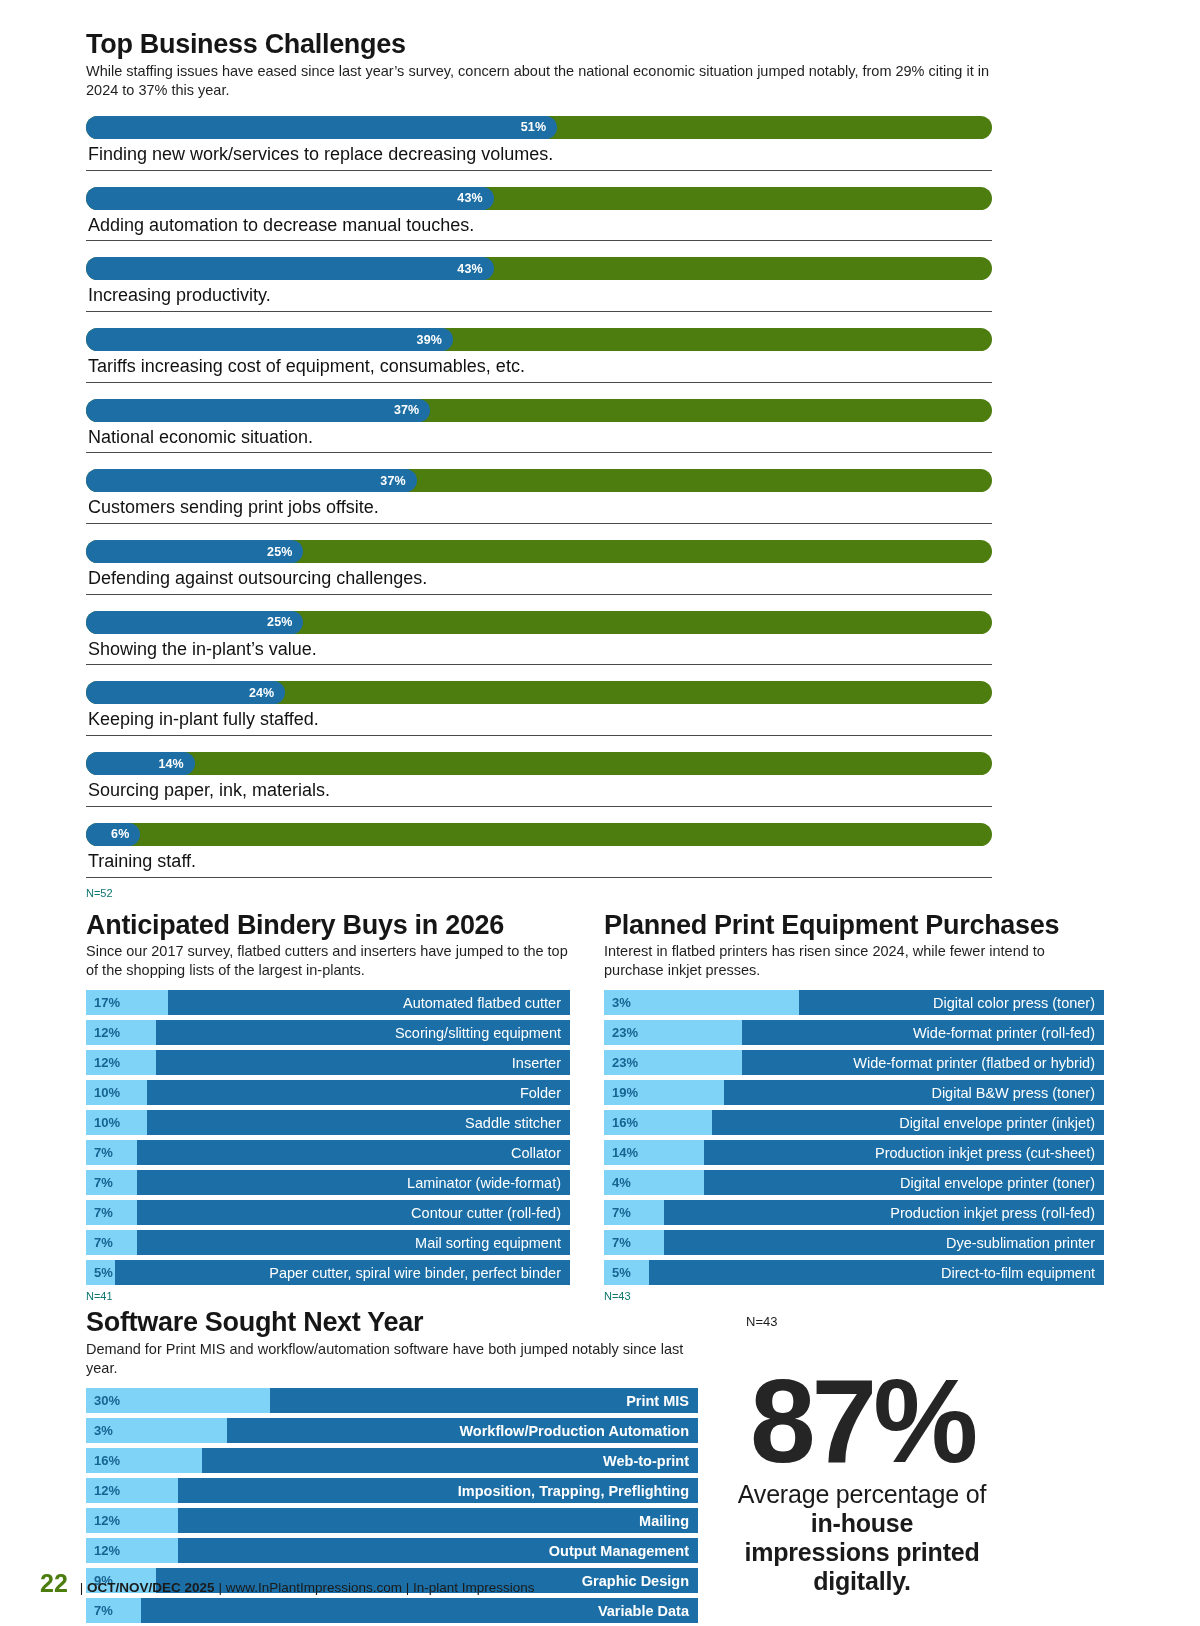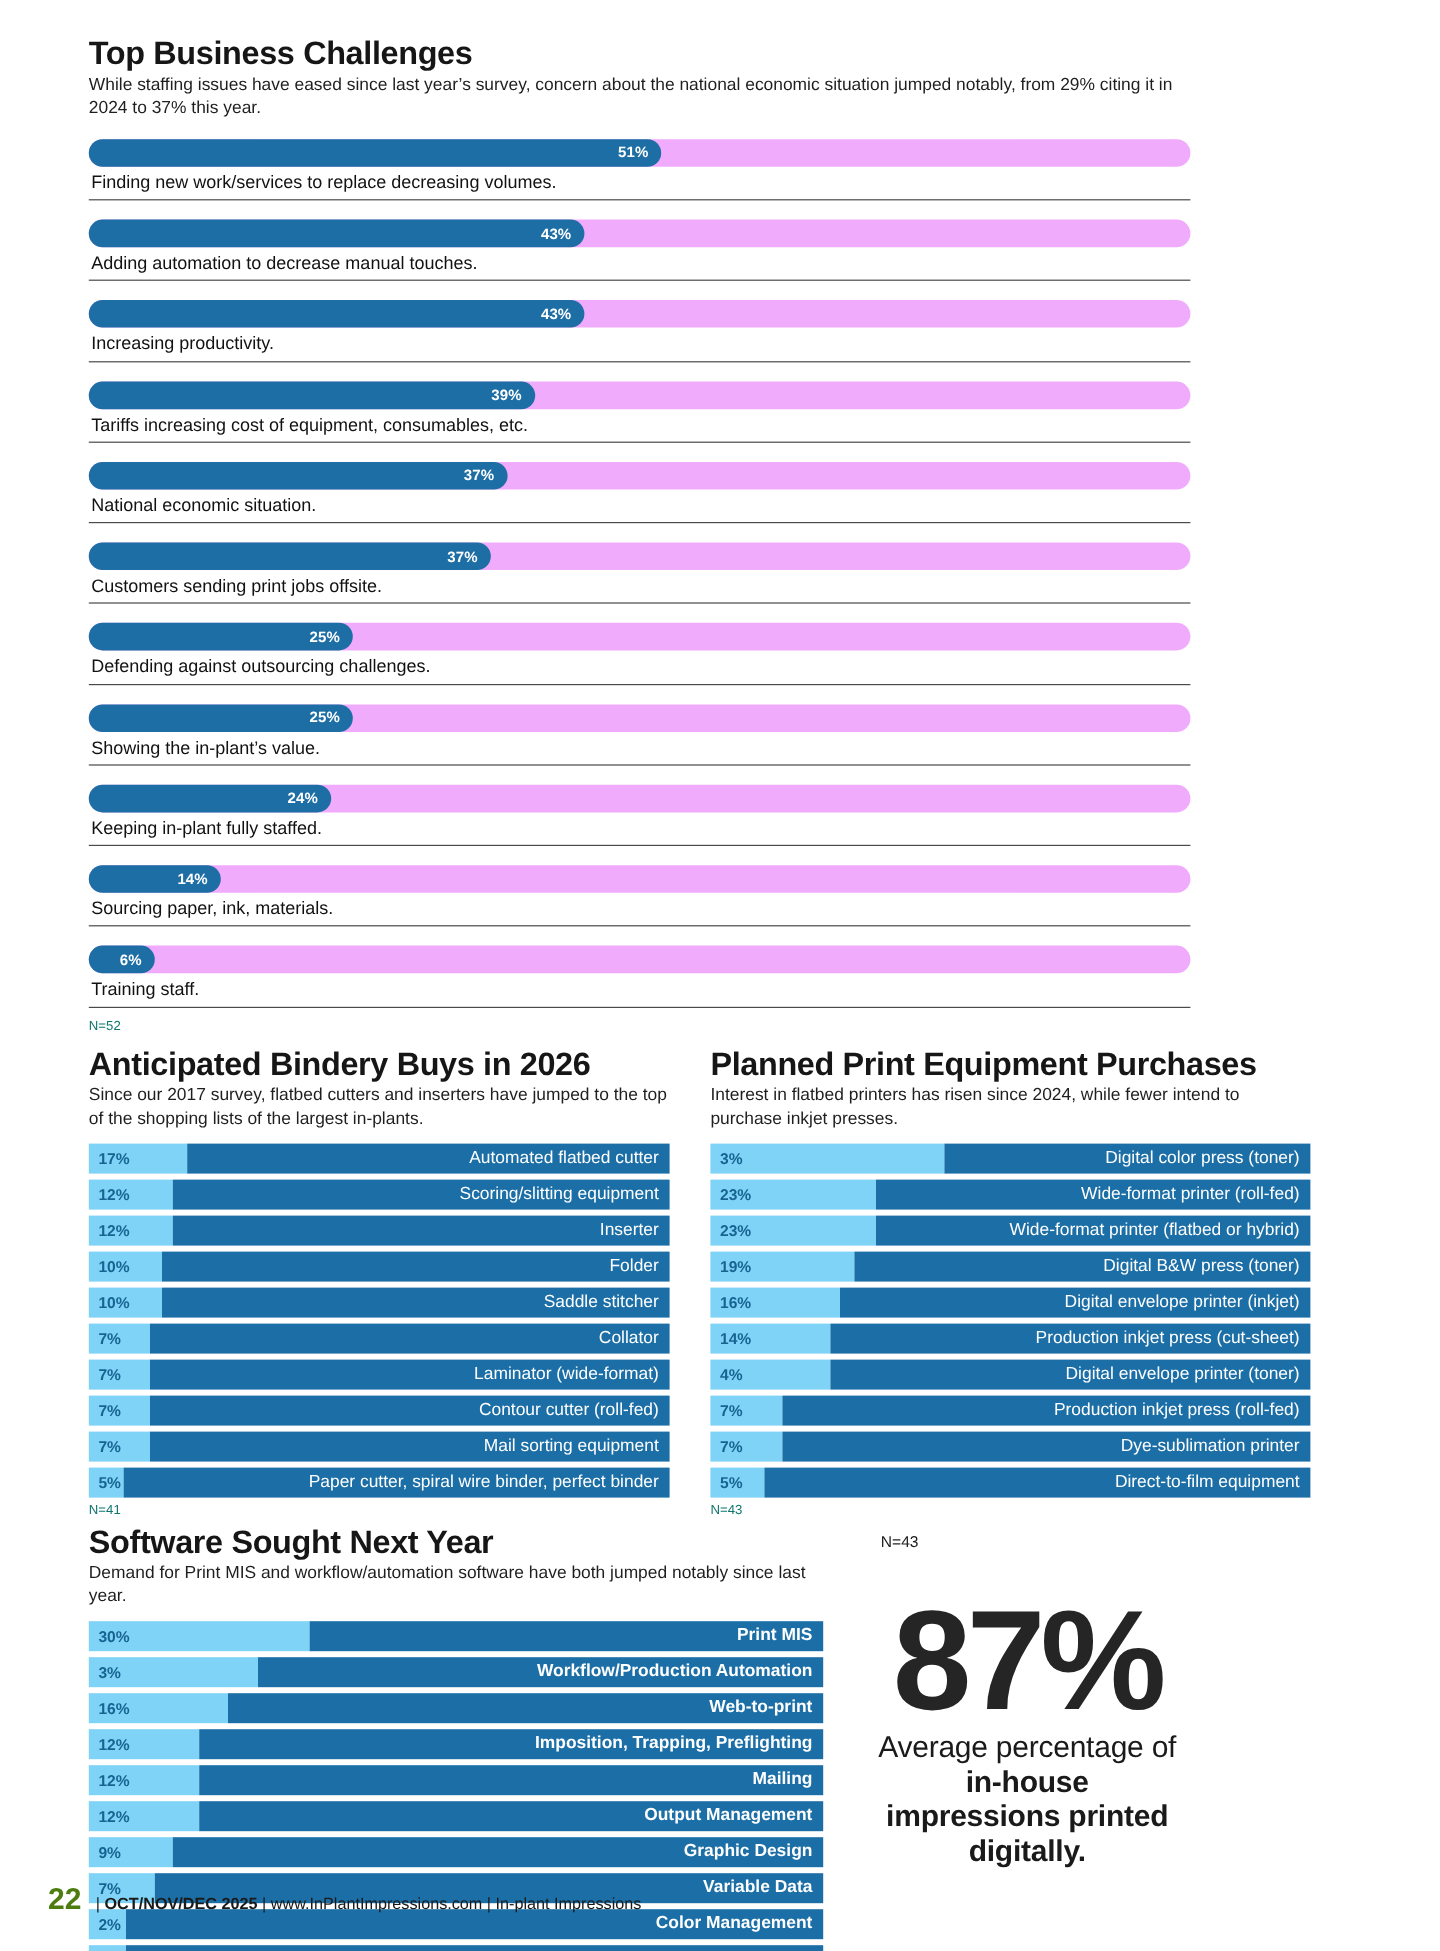--- a/index.html
+++ b/index.html
@@ -1,49 +1,49 @@
 <!DOCTYPE html>
 <html><head>
 <meta charset="utf-8">
 <style>
   html,body{margin:0;padding:0;}
   body{
     width:1200px;height:1626px;background:#ffffff;
     font-family:"Liberation Sans", sans-serif;
     color:#1a1a1a;-webkit-font-smoothing:antialiased;
   }
-  .page{position:relative;width:1064px;height:1626px;box-sizing:border-box;padding:30px 0 0 0;}
+  .page{position:relative;width:1064px;height:1626px;box-sizing:border-box;padding:30px 0 0 12px;}
 
   
   .sec-title{
     font-size:27px;font-weight:bold;letter-spacing:-0.3px;
     color:#161616;margin:0 0 2px 0;line-height:1.1;
   }
   .sec-sub{
     font-size:14.5px;line-height:1.32;color:#1f1f1f;margin:0 0 10px 0;
   }
   .n-label{font-size:11px;color:#0f766e;margin-top:3px;}
 
   
   #challenges{padding:0 72px 0 74px;}
   .pill-row{position:relative;}
   .pill-track{
-    position:relative;height:23px;border-radius:12px;background:#f0abfc;
+    position:relative;height:23px;border-radius:12px;background:#4d7c0f;
     overflow:visible;
     margin-top:16px;
   }
   .pill-fill{
     position:absolute;left:0;top:0;height:23px;border-radius:12px;
     background:#1d6ea5;
     display:flex;align-items:center;justify-content:flex-end;
     box-sizing:border-box;padding-right:11px;
   }
   .pill-val{color:#ffffff;font-size:12.5px;font-weight:bold;letter-spacing:0.1px;}
   .pill-label{
-    font-size:15px;color:#121212;padding:5px 0 5px 2px;line-height:1.15;
+    font-size:18px;color:#121212;padding:5px 0 5px 2px;line-height:1.15;
   }
   .pill-rule{height:1px;background:#4a4a4a;margin-bottom:9px;}
 
   
   .split-row{position:relative;height:25px;margin-bottom:5px;display:flex;}
   .split-light{
     background:#7fd3f7;height:100%;display:flex;align-items:center;
     box-sizing:border-box;padding-left:8px;flex:none;
   }
   .split-light span{font-size:13px;font-weight:bold;color:#176492;white-space:nowrap;}

